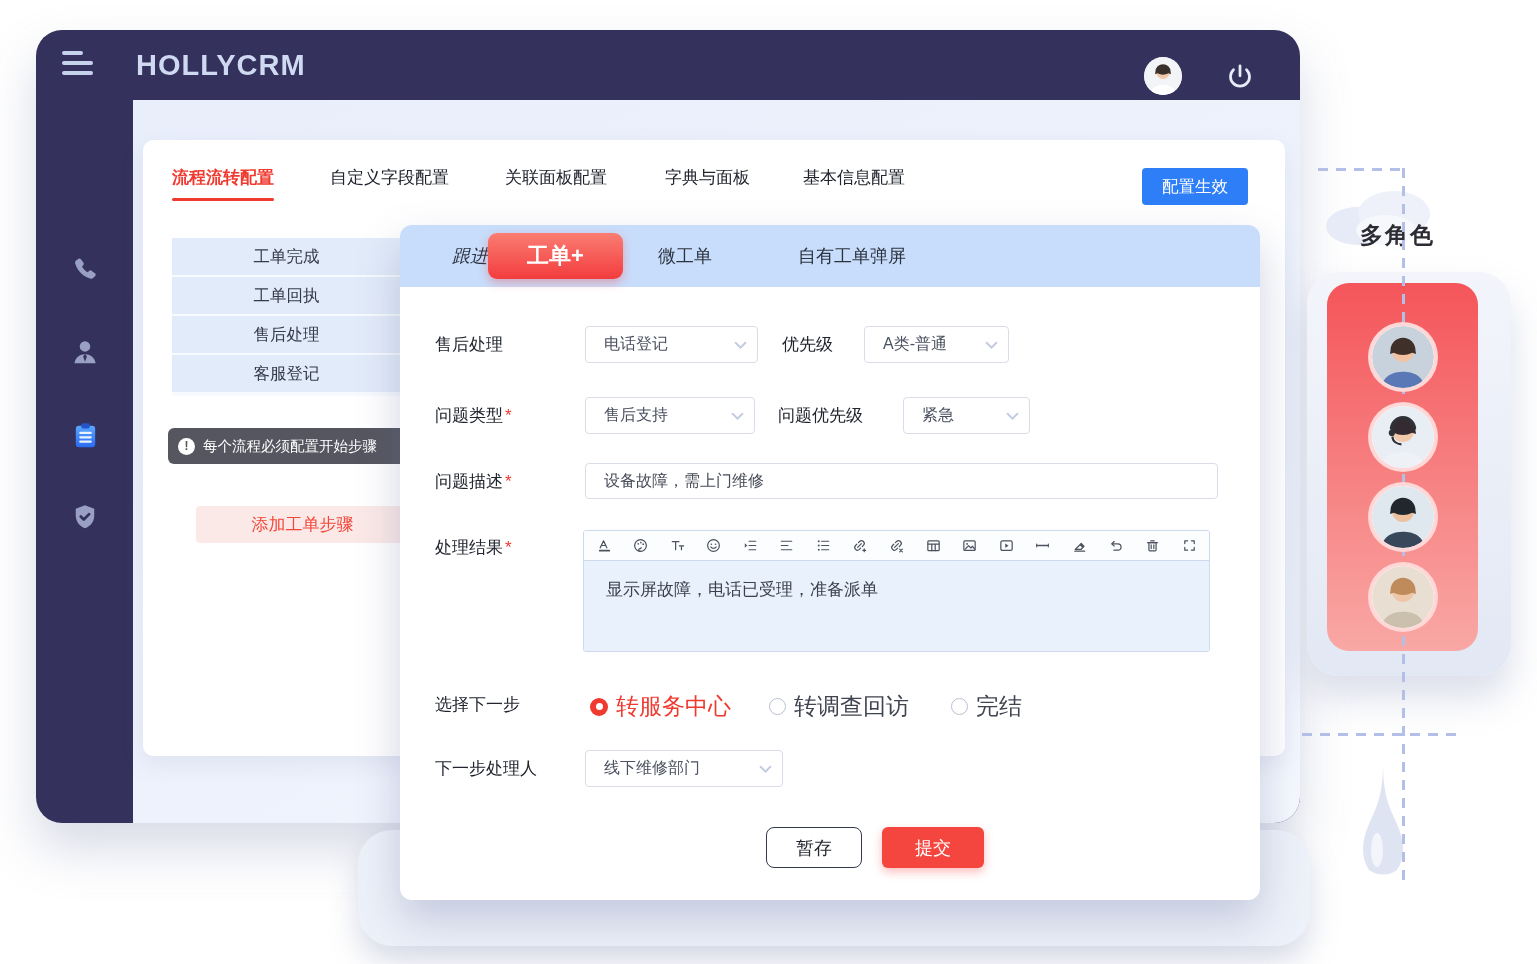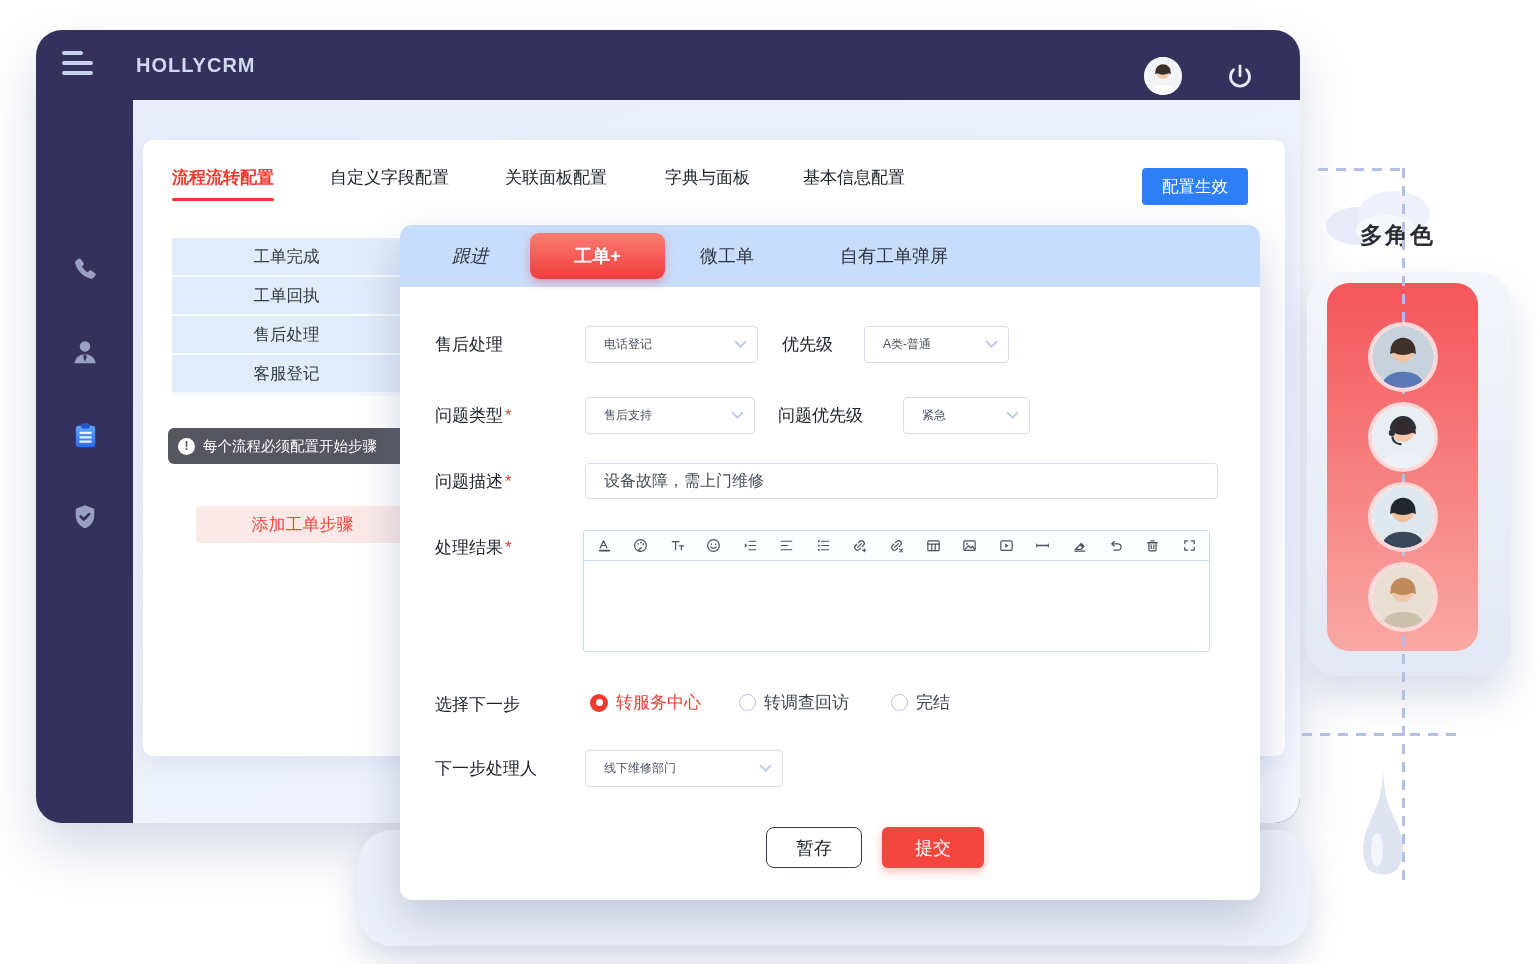--- a/index.html
+++ b/index.html
@@ -10,21 +10,21 @@
   
   .app-window{left:36px;top:30px;width:1264px;height:793px;border-radius:26px;background:#34315c;
               box-shadow:0 26px 50px rgba(100,110,160,.25);overflow:hidden;}
   .win-header{position:absolute;left:0;top:0;right:0;height:70px;display:flex;align-items:center;}
   .hamburger{position:absolute;left:26px;top:21px;width:34px;height:28px;cursor:pointer;}
   .hamburger i{display:block;height:4px;border-radius:2px;background:#c6d1ec;margin-bottom:6px;}
   .hamburger i:nth-child(1){width:21px;}
   .hamburger i:nth-child(2){width:31px;}
   .hamburger i:nth-child(3){width:31px;}
   .brand{position:absolute;left:100px;top:0;height:70px;line-height:70px;
-         font-size:20px;font-weight:bold;letter-spacing:1px;color:#cfdaf2;}
+         font-size:29px;font-weight:bold;letter-spacing:1px;color:#cfdaf2;}
   .top-avatar{position:absolute;left:1108px;top:27px;width:38px;height:38px;border-radius:50%;overflow:hidden;cursor:pointer;background:#eef0f5;}
   .power{position:absolute;left:1189px;top:32px;width:30px;height:30px;cursor:pointer;}
 
   .rail{position:absolute;left:0;top:70px;bottom:0;width:97px;}
   .rail-icon{position:absolute;left:50%;transform:translateX(-50%);width:30px;height:30px;cursor:pointer;}
   .content-bg{position:absolute;left:97px;top:70px;right:0;bottom:0;
               background:linear-gradient(150deg,#e9eefb 0%,#eef2fc 55%,#f5f8fe 100%);}
 
   
   .content-card{left:143px;top:140px;width:1142px;height:616px;background:#fff;border-radius:10px;
@@ -50,38 +50,38 @@
                 box-shadow:0 16px 30px rgba(130,140,180,.3);z-index:3;}
 
   
   .modal{left:400px;top:225px;width:860px;height:675px;background:#fff;border-radius:12px;overflow:hidden;
          box-shadow:0 20px 44px rgba(100,110,160,.3);z-index:4;}
   .modal-head{position:absolute;left:0;top:0;right:0;height:62px;background:#c8ddfb;display:flex;align-items:center;}
   .m-tab{font-size:18px;color:#2c3340;cursor:pointer;white-space:nowrap;}
   .m-tab.t1{margin-left:52px;font-style:italic;}
   .m-tab.t3{margin-left:35px;}
   .m-tab.t4{margin-left:86px;}
-  .m-tab.pill{margin-left:42px;width:135px;height:46px;border-radius:9px;display:flex;align-items:center;justify-content:center;
-              background:linear-gradient(180deg,#fa7d72,#f33c3e);color:#fff;font-weight:bold;font-size:18px;
+  .m-tab.pill{width:135px;height:46px;border-radius:9px;display:flex;align-items:center;justify-content:center;
+              background:linear-gradient(180deg,#fa7d72,#f33c3e);color:#fff;font-weight:bold;font-size:22px;
               box-shadow:0 4px 10px rgba(243,60,62,.35);}
   .f-label{position:absolute;left:35px;font-size:17px;color:#20242d;white-space:nowrap;}
   .req{color:#f0392f;margin-left:2px;}
   .select{position:absolute;height:37px;border:1px solid #d9dde9;border-radius:4px;background:#fff;box-sizing:border-box;
-          display:flex;align-items:center;padding:0 30px 0 18px;font-size:12px;color:#4b5160;cursor:pointer;}
+          display:flex;align-items:center;padding:0 30px 0 18px;font-size:16px;color:#4b5160;cursor:pointer;}
   .select .chev{position:absolute;right:10px;top:50%;transform:translateY(-50%);}
   .inputbox{position:absolute;height:36px;border:1px solid #d9dde9;border-radius:4px;background:#fff;box-sizing:border-box;
             display:flex;align-items:center;padding:0 18px;font-size:16px;color:#474c58;cursor:text;}
   .editor{position:absolute;left:183px;top:305px;width:627px;height:122px;border:1px solid #cdd9ec;border-radius:3px;
           box-sizing:border-box;overflow:hidden;}
   .toolbar{height:29px;background:#fbfdff;border-bottom:1px solid #cdd9ec;display:flex;align-items:center;
            justify-content:space-between;padding:0 11px;}
   .tb-icon{width:18px;height:18px;display:flex;align-items:center;justify-content:center;cursor:pointer;}
   .ed-body{height:92px;background:#e8f1fc;padding:17px 22px;box-sizing:border-box;font-size:17px;color:#3c414c;cursor:text;}
   .radio-row{position:absolute;left:190px;top:466px;display:flex;align-items:center;}
-  .radio{display:flex;align-items:center;cursor:pointer;font-size:17px;color:#3f4450;}
+  .radio{display:flex;align-items:center;cursor:pointer;font-size:23px;color:#3f4450;}
   .radio .dot{width:18px;height:18px;border-radius:50%;box-sizing:border-box;margin-right:8px;position:relative;flex:none;}
   .radio.off .dot{border:1.5px solid #b9c0cf;background:#fff;width:17px;height:17px;}
   .radio.on .dot{background:#f0392f;}
   .radio.on .dot::after{content:"";position:absolute;left:5.5px;top:5.5px;width:7px;height:7px;border-radius:50%;background:#fff;}
   .radio.on{color:#ef3a30;}
   .r2{margin-left:38px;} .r3{margin-left:42px;}
   .btn-draft{position:absolute;left:366px;top:602px;width:96px;height:41px;border:1.5px solid #343b4d;border-radius:8px;
              background:#fff;color:#23272f;font-size:18px;display:flex;align-items:center;justify-content:center;cursor:pointer;box-sizing:border-box;}
   .btn-submit{position:absolute;left:482px;top:602px;width:102px;height:41px;border-radius:6px;background:#f4463e;
               color:#fff;font-size:18px;display:flex;align-items:center;justify-content:center;cursor:pointer;
@@ -358,20 +358,21 @@
               <rect x="5.2" y="6" width="7.6" height="8.6" rx="1"></rect>
               <path d="M7.6 8.4v3.8M10.4 8.4v3.8"></path>
             </svg>
           </span>
           <span class="tb-icon">
             <svg viewBox="0 0 18 18" width="17" height="17" fill="none" stroke="#4d535e" stroke-width="1.3" stroke-linecap="round" stroke-linejoin="round">
               <path d="M4 7V4h3M11 4h3v3M14 11v3h-3M7 14H4v-3"></path>
             </svg>
           </span>
         </div>
+      <div class="ed-body">显示屏故障，电话已受理，准备派单</div>
     </div>
 
     <span class="f-label" style="top:468px">
       <span>选择下一步</span></span>
     <div class="radio-row">
       <span class="radio on">
         <span class="dot"></span>
         <span>转服务中心</span>
         </span>
       <span class="radio off r2">

